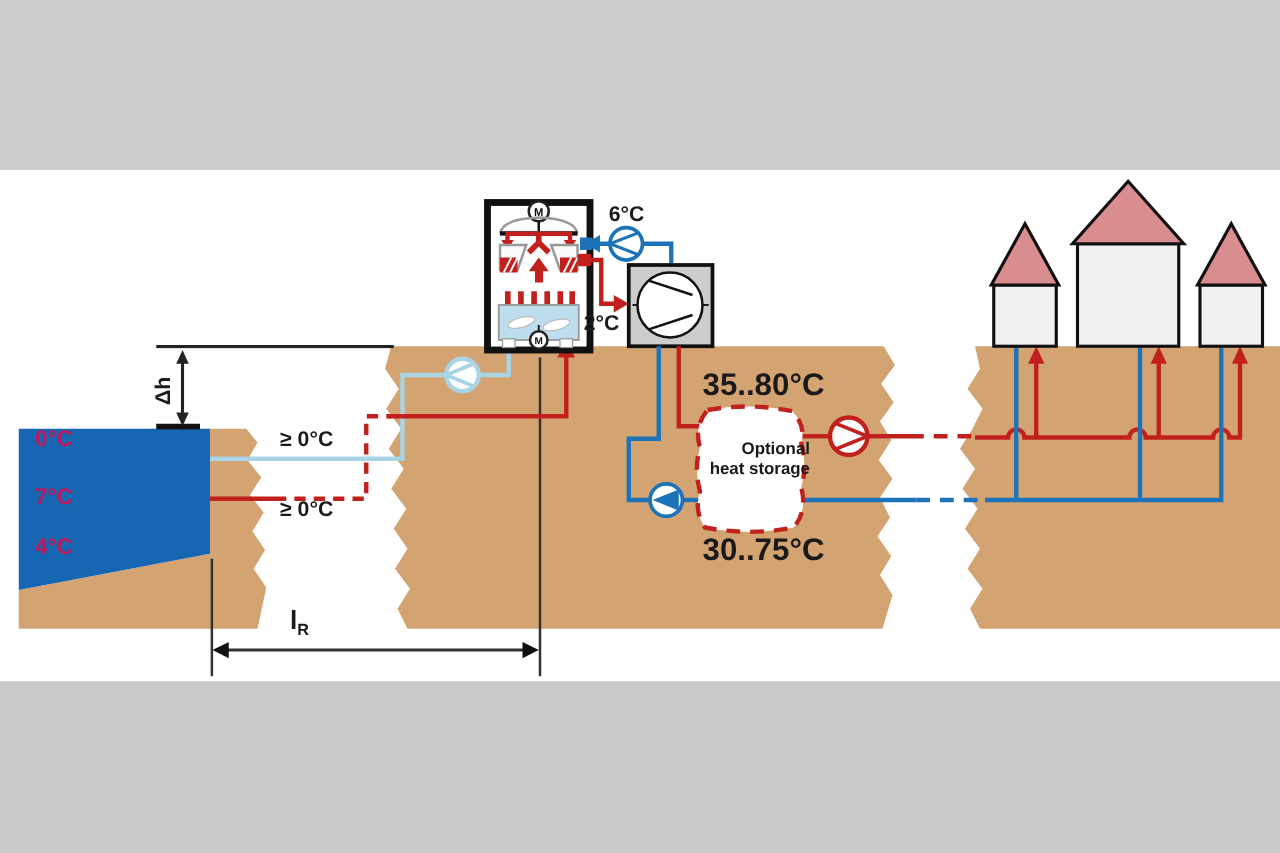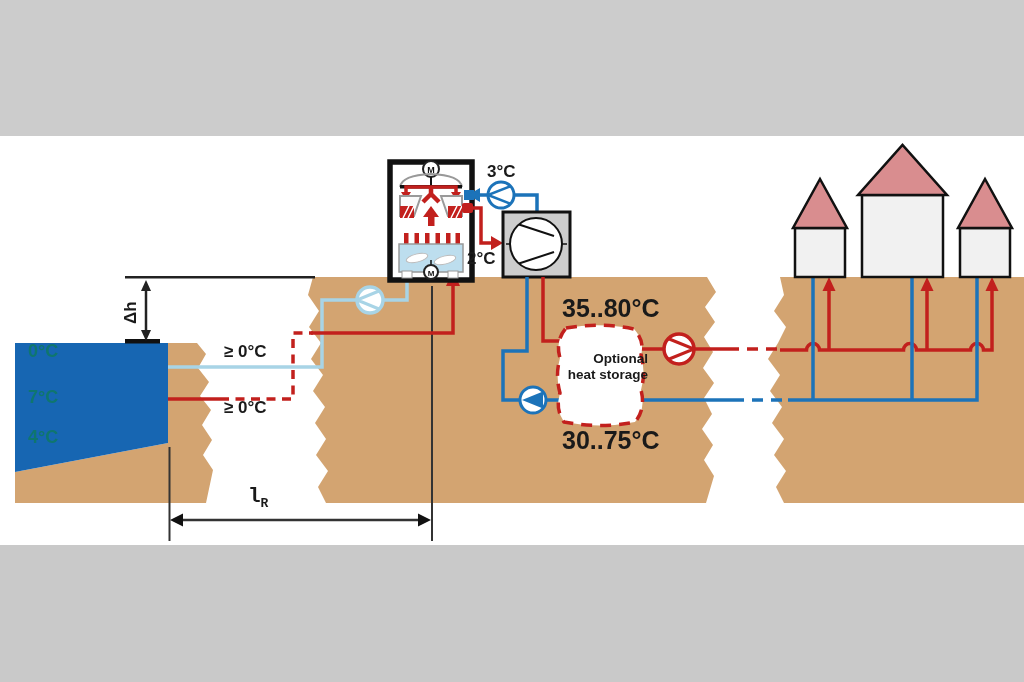--- a/index.html
+++ b/index.html
@@ -3,21 +3,21 @@
 <meta charset="utf-8">
 <style>
   html,body{margin:0;padding:0;background:#ffffff;}
   .stage{position:relative;width:1024px;height:682px;overflow:hidden;background:#ffffff;
          font-family:"Liberation Sans","DejaVu Sans",sans-serif;}
   .band{position:absolute;left:0;width:1024px;}
   .band.top{top:0;height:136px;background:#cccccc;}
   .band.bottom{top:545px;height:137px;background:#c9c9c9;}
   svg.diagram{position:absolute;left:0;top:0;}
   .lbl{position:absolute;font-weight:bold;color:#1a1a1a;white-space:nowrap;line-height:1;}
-  .lbl.white{color:#0f766e;}
+  .lbl.white{color:#be185d;}
   .lbl.s17{font-size:17px;}
   .lbl.s18{font-size:18px;}
   .lbl.s19{font-size:25px;}
   .lbl.s13{font-size:13.5px;}
   .lbl.rot{transform:rotate(-90deg);transform-origin:0 0;}
   .storage-text{position:absolute;left:552px;width:96px;text-align:right;}
   .lr{font-size:21px;}
   .lr sub{font-size:13px;}
 </style>
 </head>
@@ -216,26 +216,26 @@
 
   <div class="lbl white s18" style="left:28px;top:342px;">0°C</div>
   <div class="lbl white s18" style="left:28px;top:388px;">7°C</div>
   <div class="lbl white s18" style="left:28px;top:428px;text-align:right;">4°C</div>
 
   <div class="lbl s17 rot" style="left:122px;top:324px;">Δh</div>
 
   <div class="lbl s17" style="left:224px;top:343px;">≥ 0°C</div>
   <div class="lbl s17" style="left:224px;top:399px;">≥ 0°C</div>
 
-  <div class="lbl s17" style="left:487px;top:163px;">3°C</div>
+  <div class="lbl s17" style="left:487px;top:163px;">6°C</div>
   <div class="lbl s17" style="left:467px;top:250px;">2°C</div>
 
   <div class="lbl s19" style="left:562px;top:296px;">35..80°C</div>
   <div class="lbl s19" style="left:562px;top:428px;">30..75°C</div>
 
   <div class="lbl s13 storage-text" style="top:352px;">Optional</div>
   <div class="lbl s13 storage-text" style="top:368px;">heat storage</div>
 
-  <div class="lbl lr" style="left:248px;top:486px;font-family:Liberation Mono, monospace;">
+  <div class="lbl lr" style="left:232px;top:486px;">
     <span>l</span><sub>R</sub>
   </div>
 
 </div>
 
 </body></html>

